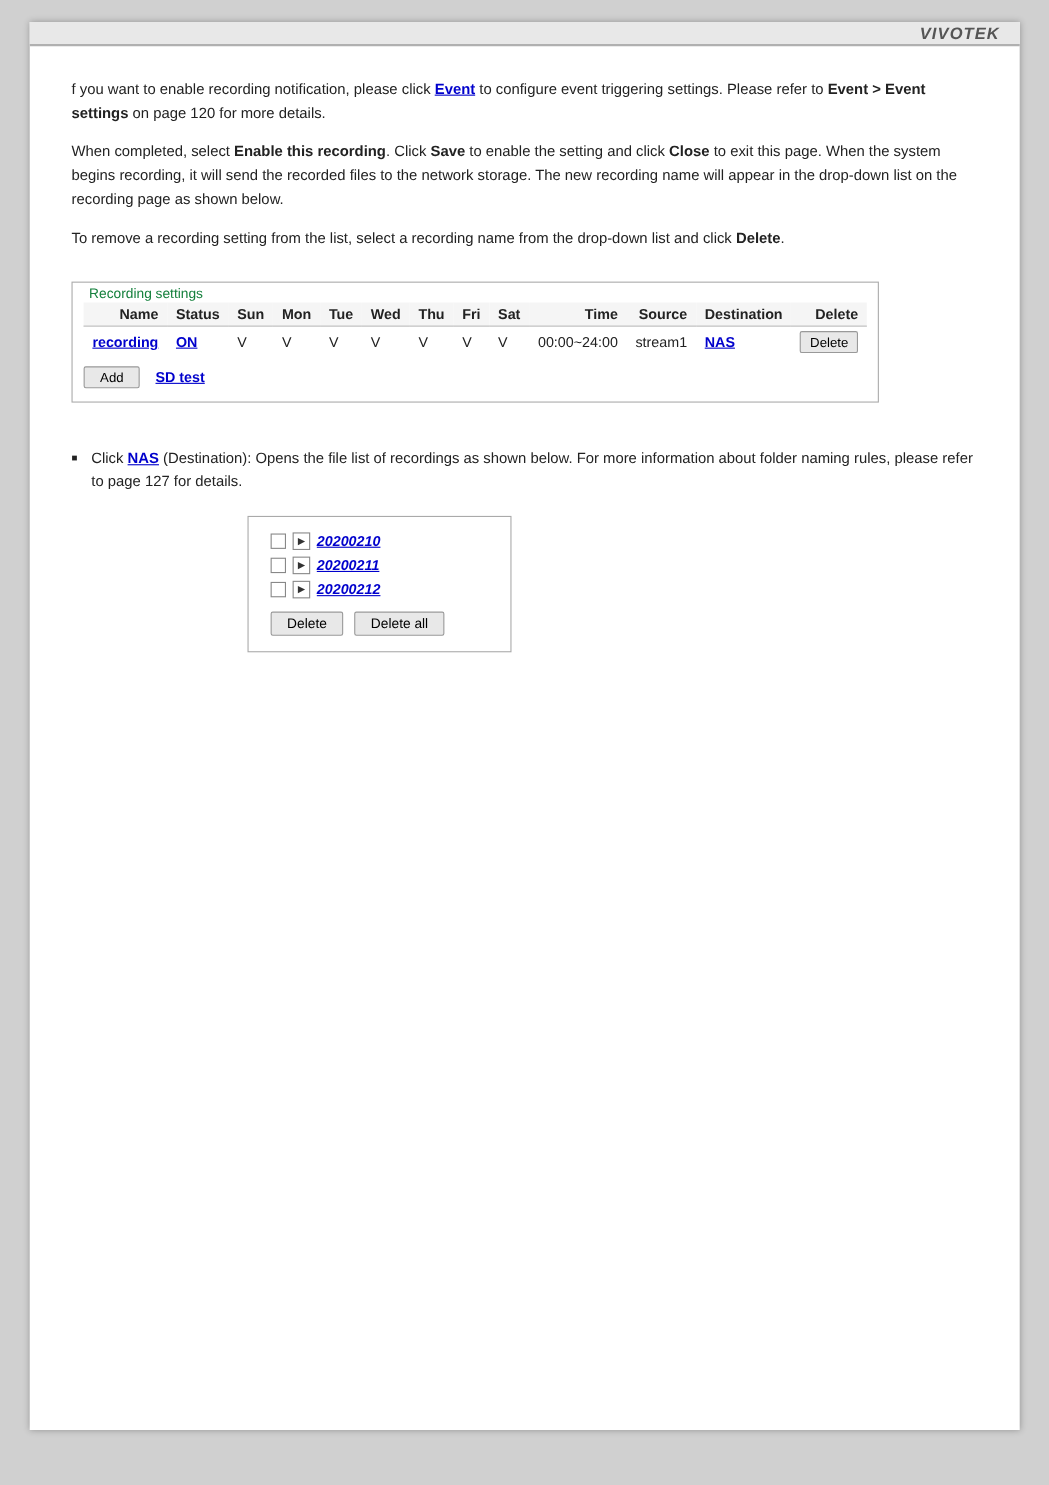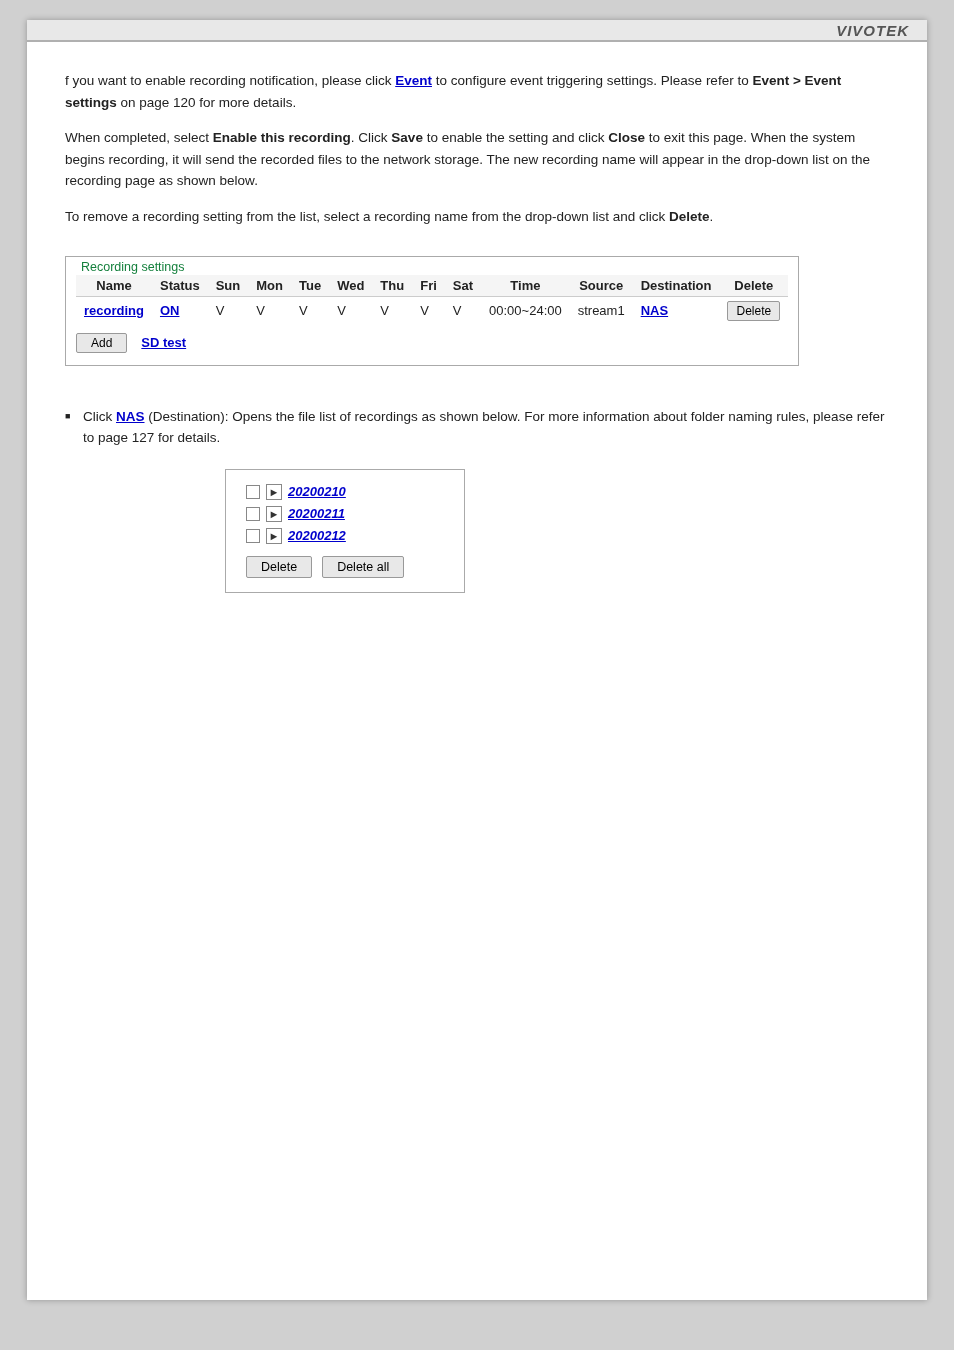--- a/index.html
+++ b/index.html
@@ -81,21 +81,21 @@
       margin-top: 12px;
     }
     .rec-table {
       border-collapse: collapse;
       margin: 18px 10px 8px 10px;
       font-size: 13px;
     }
     .rec-table th {
       font-weight: bold;
       padding: 3px 8px;
-      text-align: center;
+      text-align: right;
       border-bottom: 1px solid #ccc;
       background: #f5f5f5;
       white-space: nowrap;
     }
     .rec-table td {
       padding: 4px 8px;
       text-align: left;
       white-space: nowrap;
     }
     .rec-table tr:nth-child(even) td {

